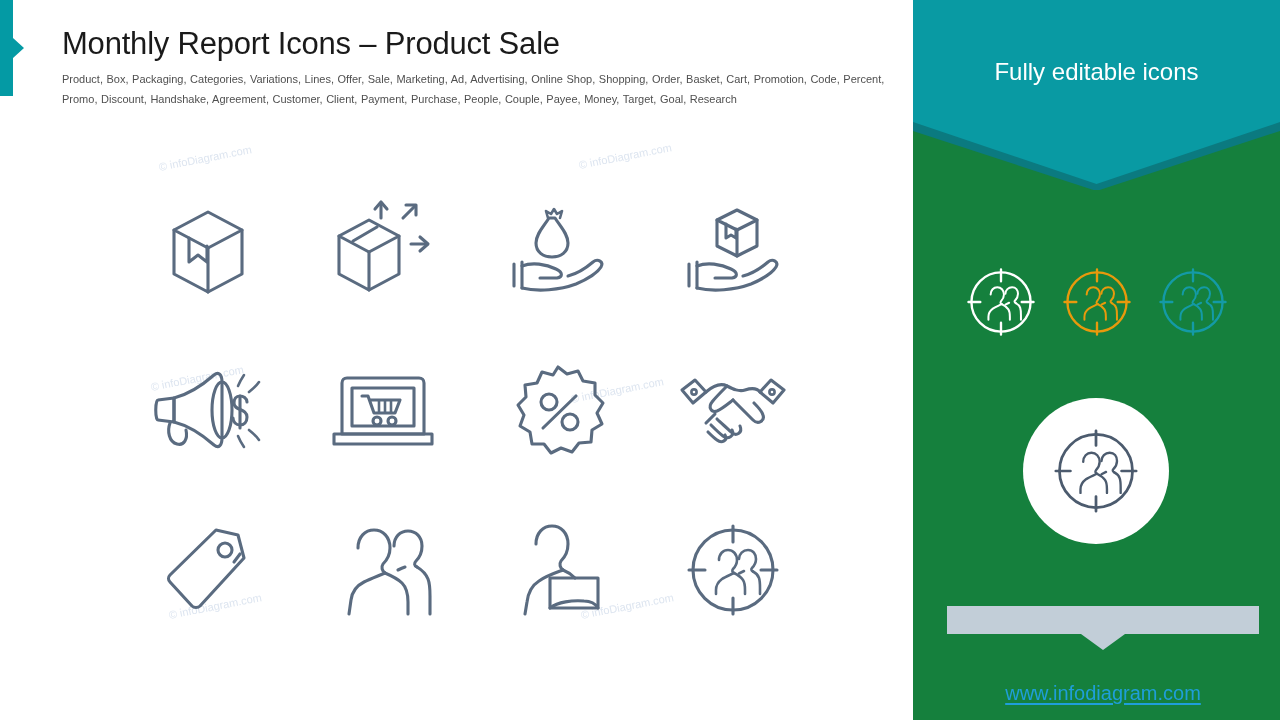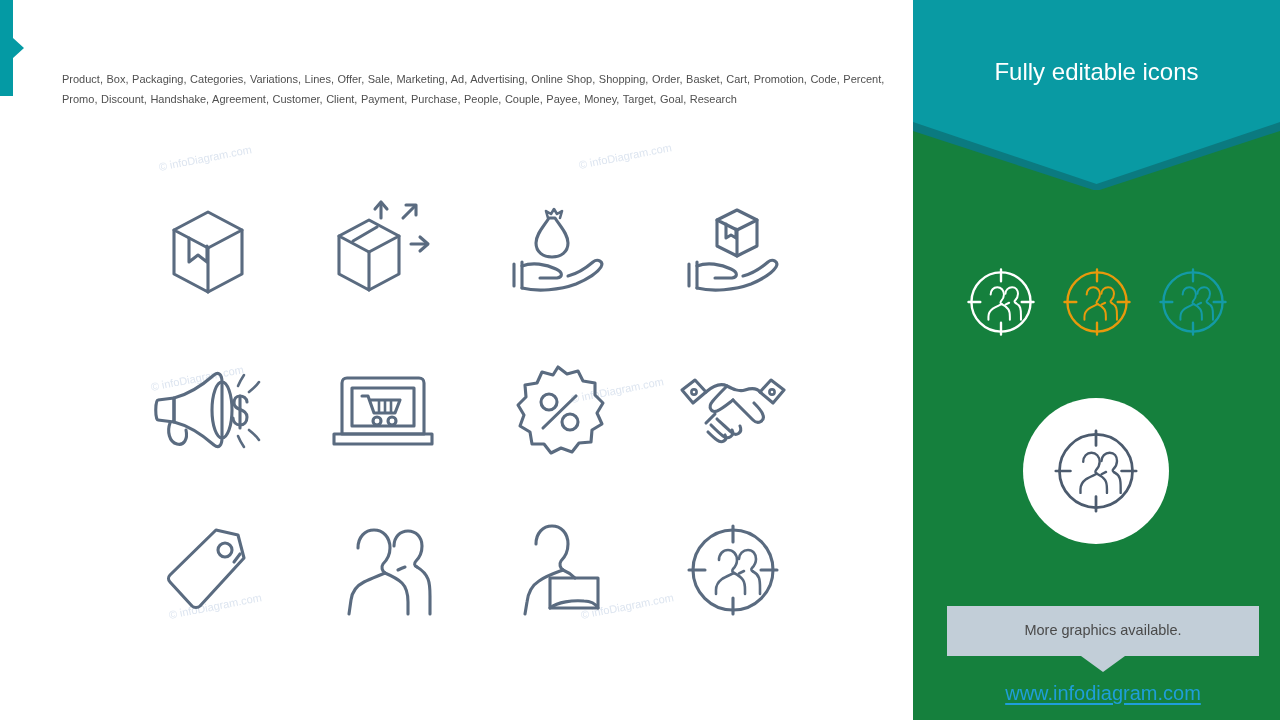--- a/index.html
+++ b/index.html
@@ -166,20 +166,21 @@
 </style>
 </head>
 <body>
 
 <div id="slide">
 
   <svg id="accent-marker" viewBox="0 0 26 96">
     <path d="M0,0 L13,0 L13,38 L24,48 L13,58 L13,96 L0,96 Z" fill="#049aa4"></path>
   </svg>
 
+  <div id="page-title">Monthly Report Icons – Product Sale</div>
   <div id="page-subtitle">Product, Box, Packaging, Categories, Variations, Lines, Offer, Sale, Marketing, Ad, Advertising, Online Shop, Shopping, Order, Basket, Cart, Promotion, Code, Percent, Promo, Discount, Handshake, Agreement, Customer, Client, Payment, Purchase, People, Couple, Payee, Money, Target, Goal, Research</div>
 
   <div class="watermark" style="left:158px; top:152px;">© infoDiagram.com</div>
   <div class="watermark" style="left:578px; top:150px;">© infoDiagram.com</div>
   <div class="watermark" style="left:150px; top:372px;">© infoDiagram.com</div>
   <div class="watermark" style="left:570px; top:384px;">© infoDiagram.com</div>
   <div class="watermark" style="left:168px; top:600px;">© infoDiagram.com</div>
   <div class="watermark" style="left:580px; top:600px;">© infoDiagram.com</div>
 
   <div id="icon-grid">
@@ -398,20 +399,19 @@
         <path stroke-width="2.6" d="M47,49 C51,51 54,53 56,56 C58,59 58,62 58,66 L58,70"></path>
         <path stroke-width="2.6" d="M52,35 C52,30 56,26 61,26 C66,26 69,30 69,35 C69,39 67,42 65,44 C64,45 64,46.5 66,47.5"></path>
         <path stroke-width="2.6" d="M66,47.5 C69,49 71,51 72,54 C73,57 73,60 73,64 L73,70"></path>
         <path stroke-width="2.6" d="M57,47 C55,48 53,49 52,49.5"></path>
       </g>
     </svg>
   </div>
 
   <div id="callout">
     <div id="callout-box">
-      <div>More graphics available.</div>
       <div id="callout-tail"></div>
     </div>
   </div>
 
   <a id="callout-link" href="#">www.infodiagram.com</a>
 
 </div>
 
 </body></html>

